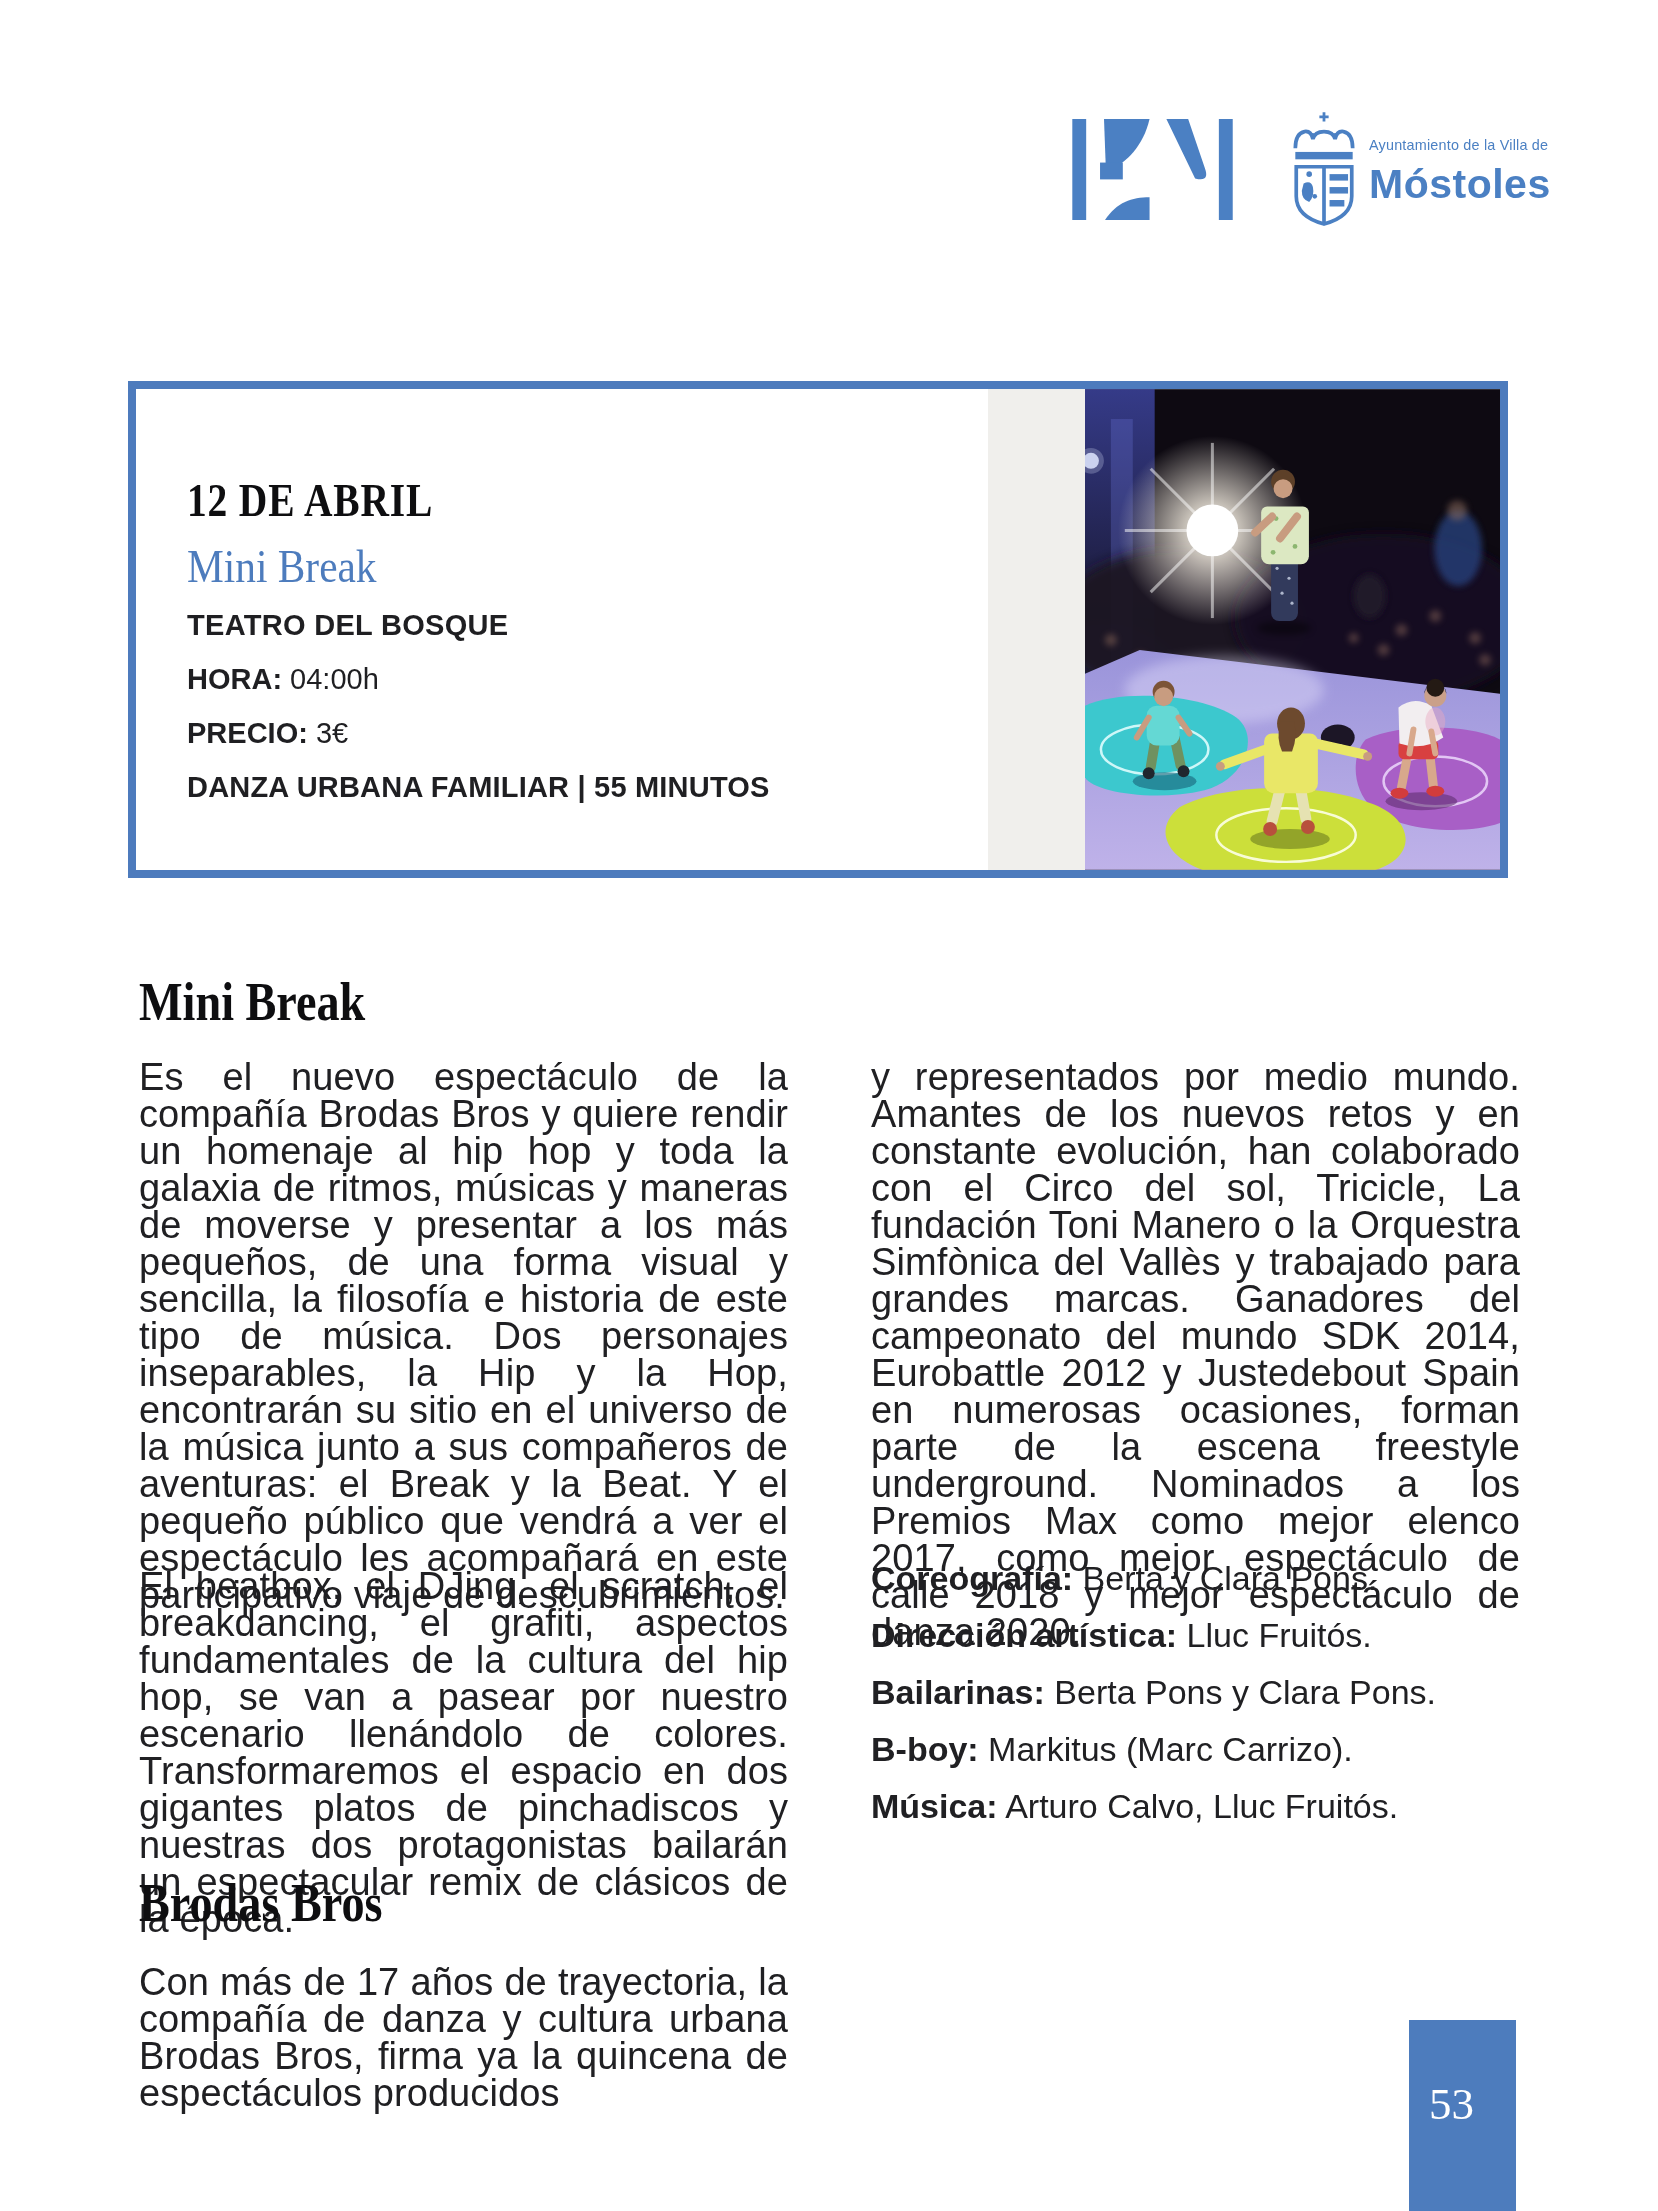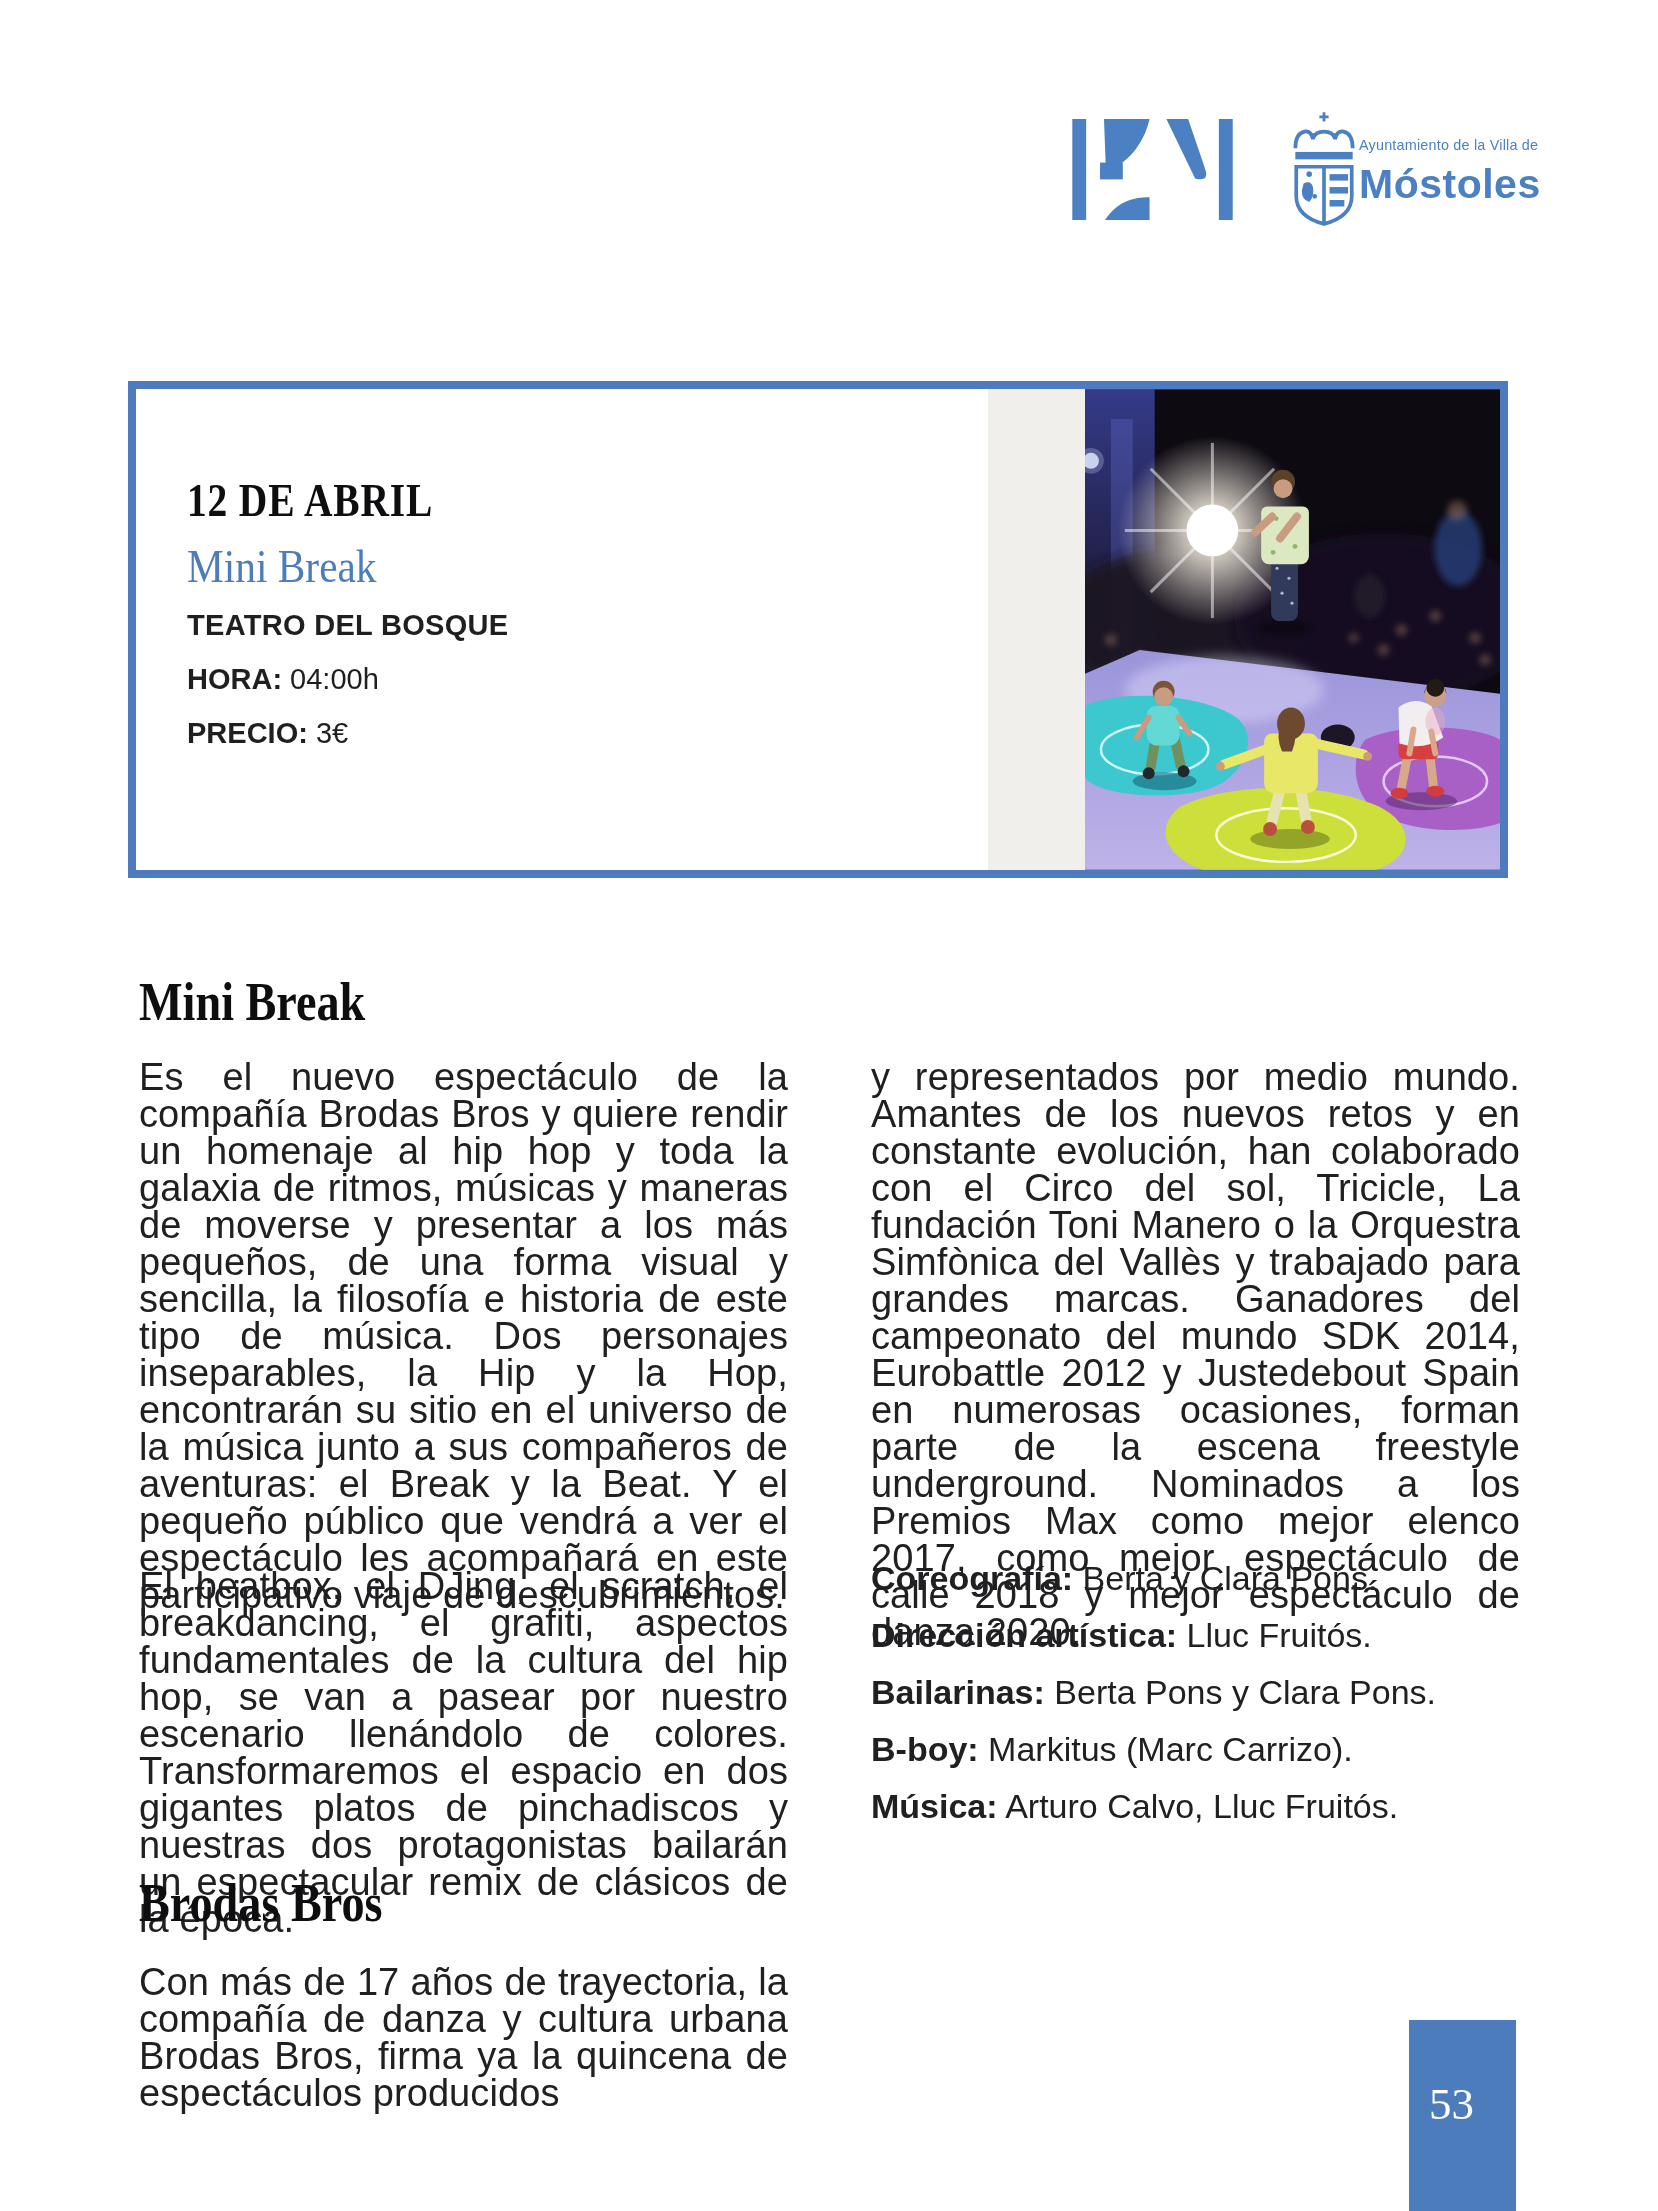--- a/index.html
+++ b/index.html
@@ -9,21 +9,21 @@
     background:#ffffff;
     overflow:hidden;
     font-family:"Liberation Sans","DejaVu Sans",sans-serif;
     color:#1f1f22;
   }
   
   .logos{position:absolute;left:0;top:0;width:1659px;height:259px;}
   .em-logo{position:absolute;left:1072px;top:119px;width:165px;height:101px;}
   .city-logo{position:absolute;left:1287px;top:109px;width:249px;height:124px;}
   .city-crest{position:absolute;left:0;top:0;}
-  .city-words{position:absolute;left:72px;top:28px;width:167px;}
+  .city-words{position:absolute;left:82px;top:28px;width:167px;}
   .city-sub{font-size:14.4px;color:#4b80c3;font-weight:400;letter-spacing:0.2px;white-space:nowrap;}
   .city-main{font-size:41px;color:#4b80c3;font-weight:700;letter-spacing:0.5px;margin-top:8px;}
   
   .display{
     font-family:"Liberation Serif","DejaVu Serif",serif;
     font-weight:700;color:#0e0e10;
     transform:scaleX(.84);transform-origin:left top;white-space:nowrap;
   }
   
   .event-card{
@@ -120,20 +120,21 @@
     </div>
   </div>
 
   <section class="event-card">
     <div class="card-text">
       <div class="card-date display">12 DE ABRIL</div>
       <div class="card-title">Mini Break</div>
       <div class="card-venue">TEATRO DEL BOSQUE</div>
       <div class="card-row"><b>HORA:</b><span> 04:00h</span></div>
       <div class="card-row"><b>PRECIO:</b><span> 3€</span></div>
+      <div class="card-genre">DANZA URBANA FAMILIAR | 55 MINUTOS</div>
     </div>
     <div class="card-strip"></div>
     <div class="card-photo" aria-label="Niños bailando sobre un escenario con manchas de colores proyectadas y público alrededor">
       <svg width="415" height="481" viewBox="0 0 417 483">
         <defs>
           <radialGradient id="spotG" cx="50%" cy="50%" r="50%">
             <stop offset="0%" stop-color="#ffffff" stop-opacity="1"></stop>
             <stop offset="30%" stop-color="#fff8ea" stop-opacity=".75"></stop>
             <stop offset="100%" stop-color="#fff8ea" stop-opacity="0"></stop>
           </radialGradient>

